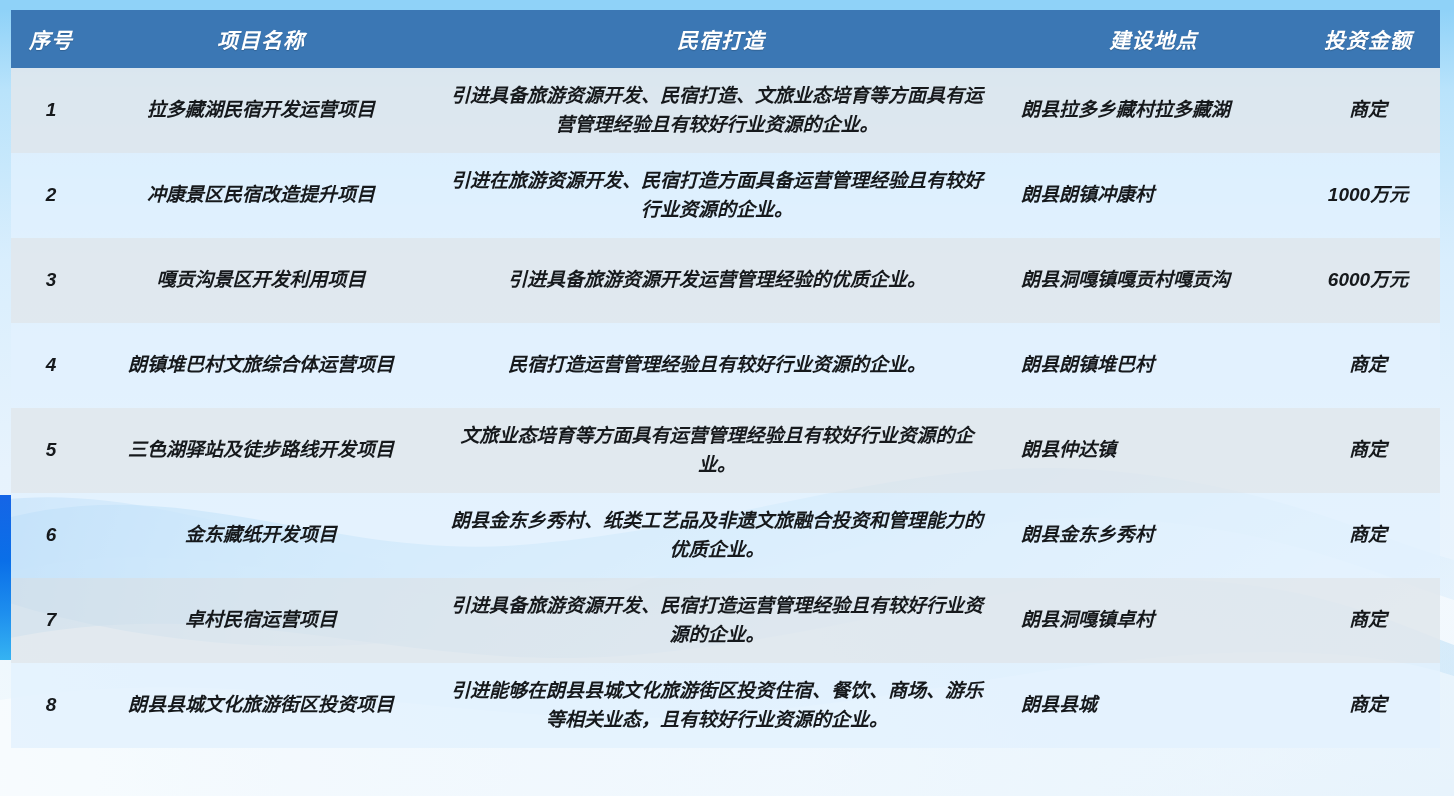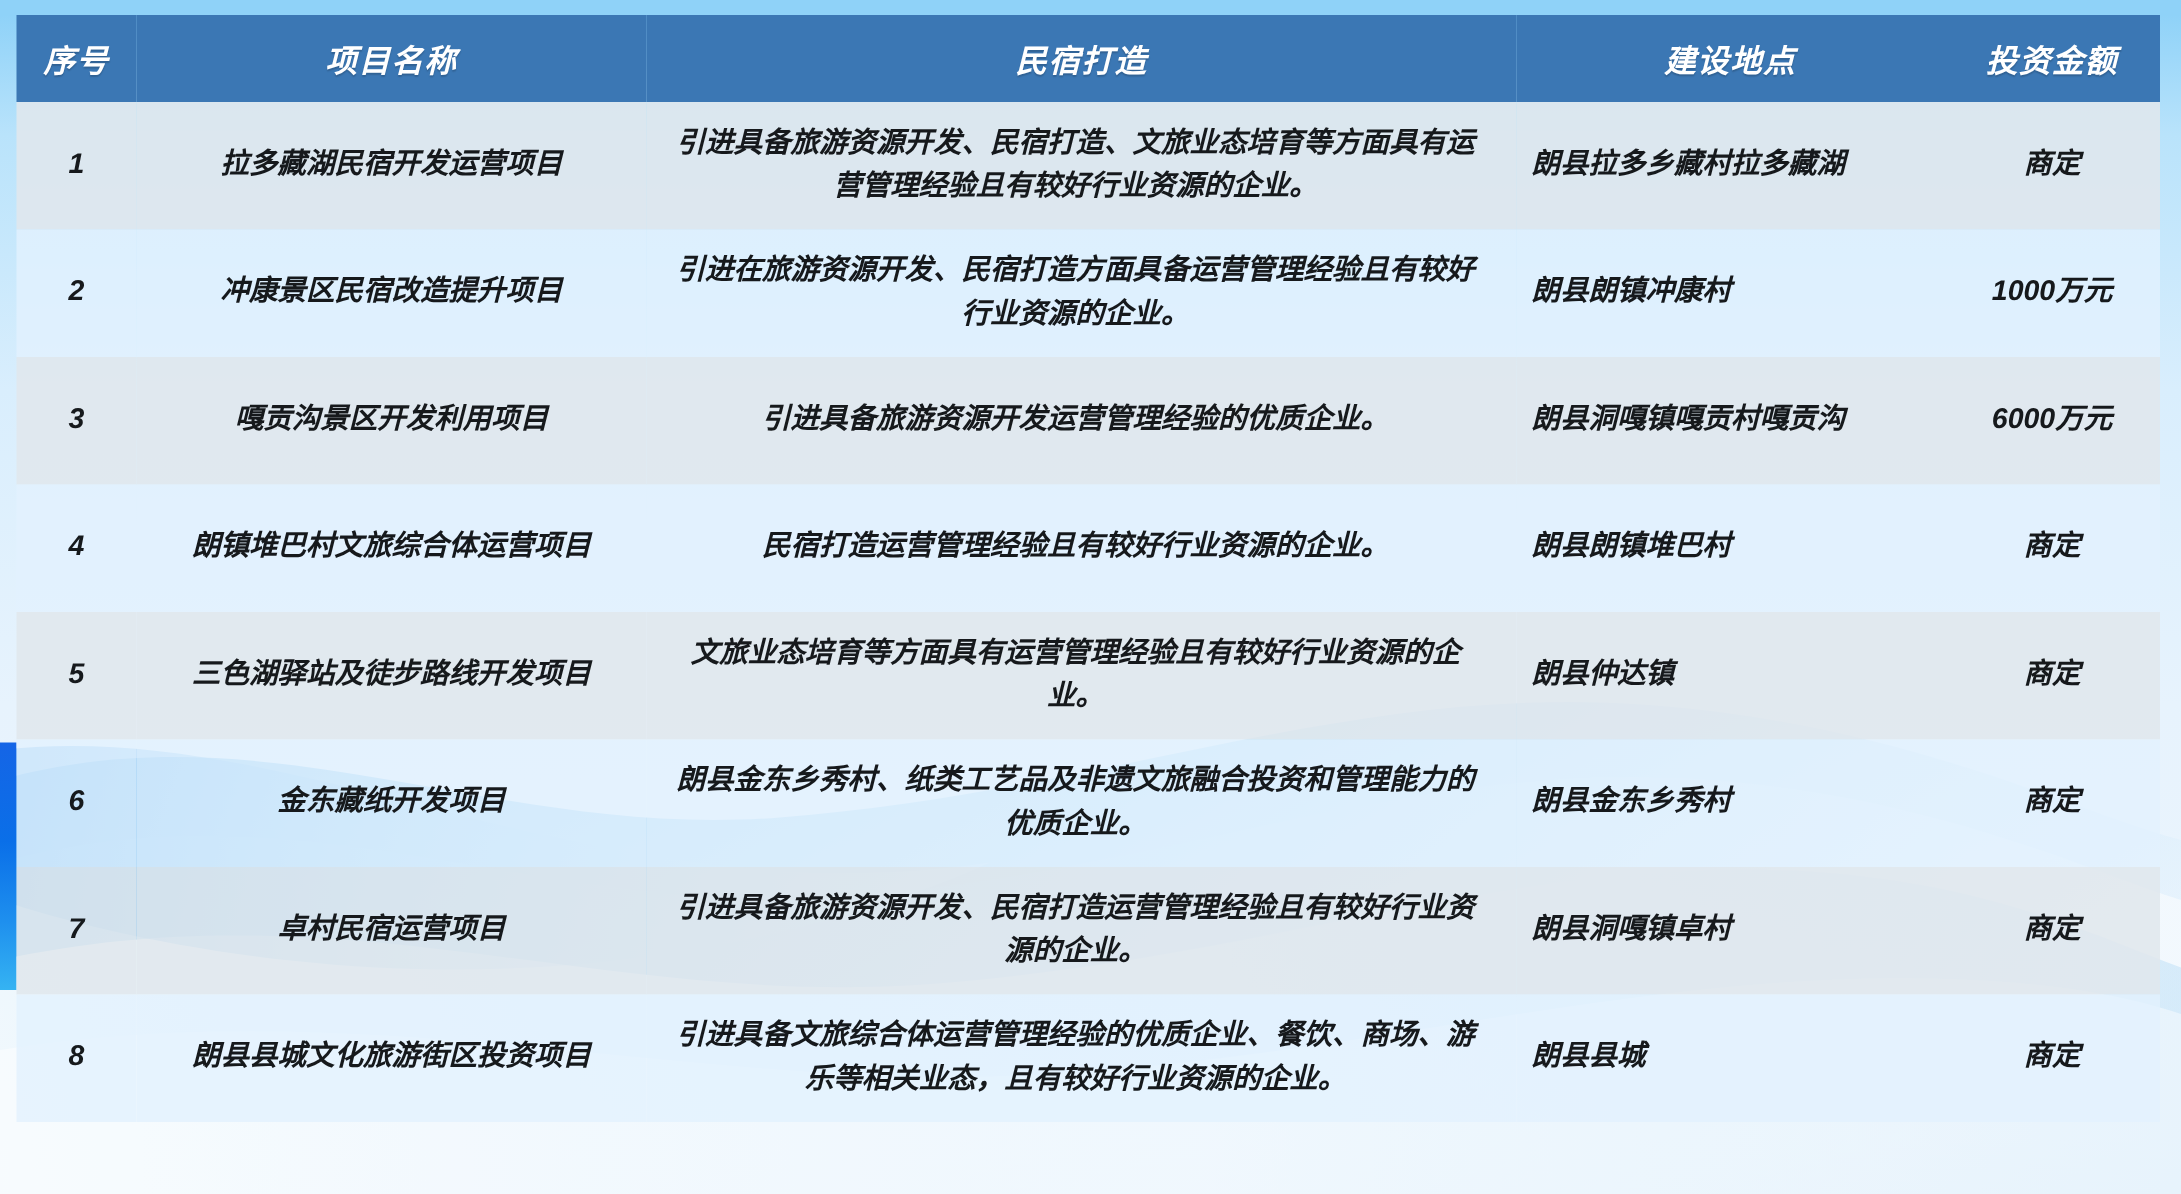--- a/index.html
+++ b/index.html
@@ -210,20 +210,20 @@
         <tr class="row-odd">
           <td class="idx">7</td>
           <td class="name">卓村民宿运营项目</td>
           <td class="req">引进具备旅游资源开发、民宿打造运营管理经验且有较好行业资源的企业。</td>
           <td class="loc">朗县洞嘎镇卓村</td>
           <td class="amt">商定</td>
         </tr>
         <tr class="row-even">
           <td class="idx">8</td>
           <td class="name">朗县县城文化旅游街区投资项目</td>
-          <td class="req">引进具备文旅综合体运营管理经验的优质企业、餐饮、商场、游乐等相关业态，且有较好行业资源的企业。</td>
+          <td class="req">引进能够在朗县县城文化旅游街区投资住宿、餐饮、商场、游乐等相关业态，且有较好行业资源的企业。</td>
           <td class="loc">朗县县城</td>
           <td class="amt">商定</td>
         </tr>
       </tbody>
     </table>
   </div>
 </div>
 
 </body></html>

